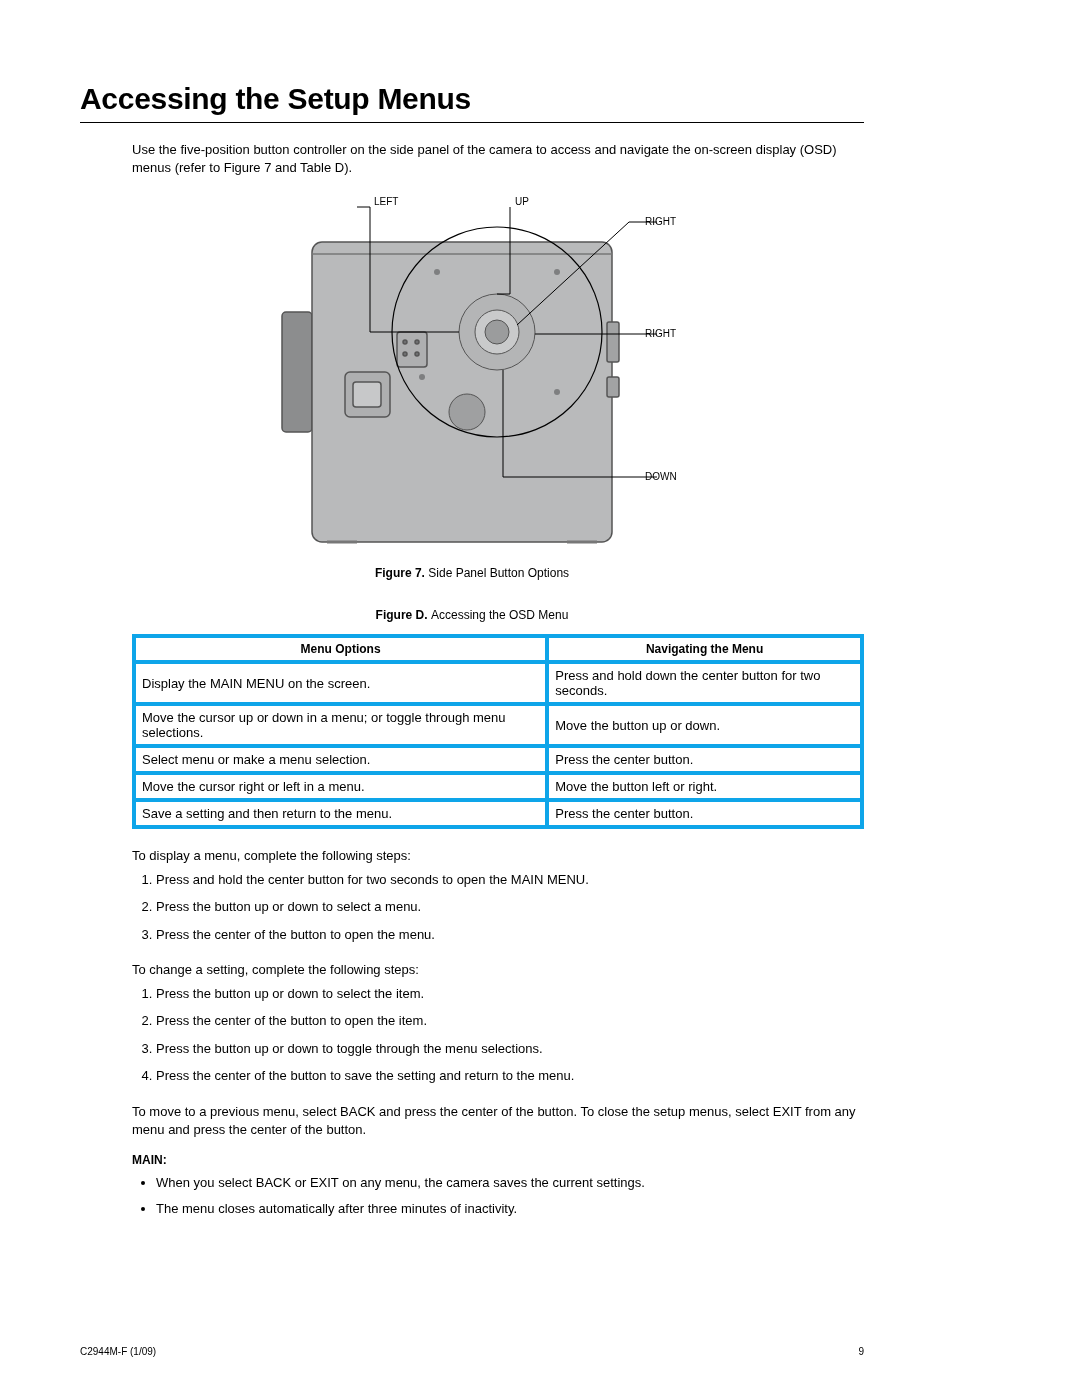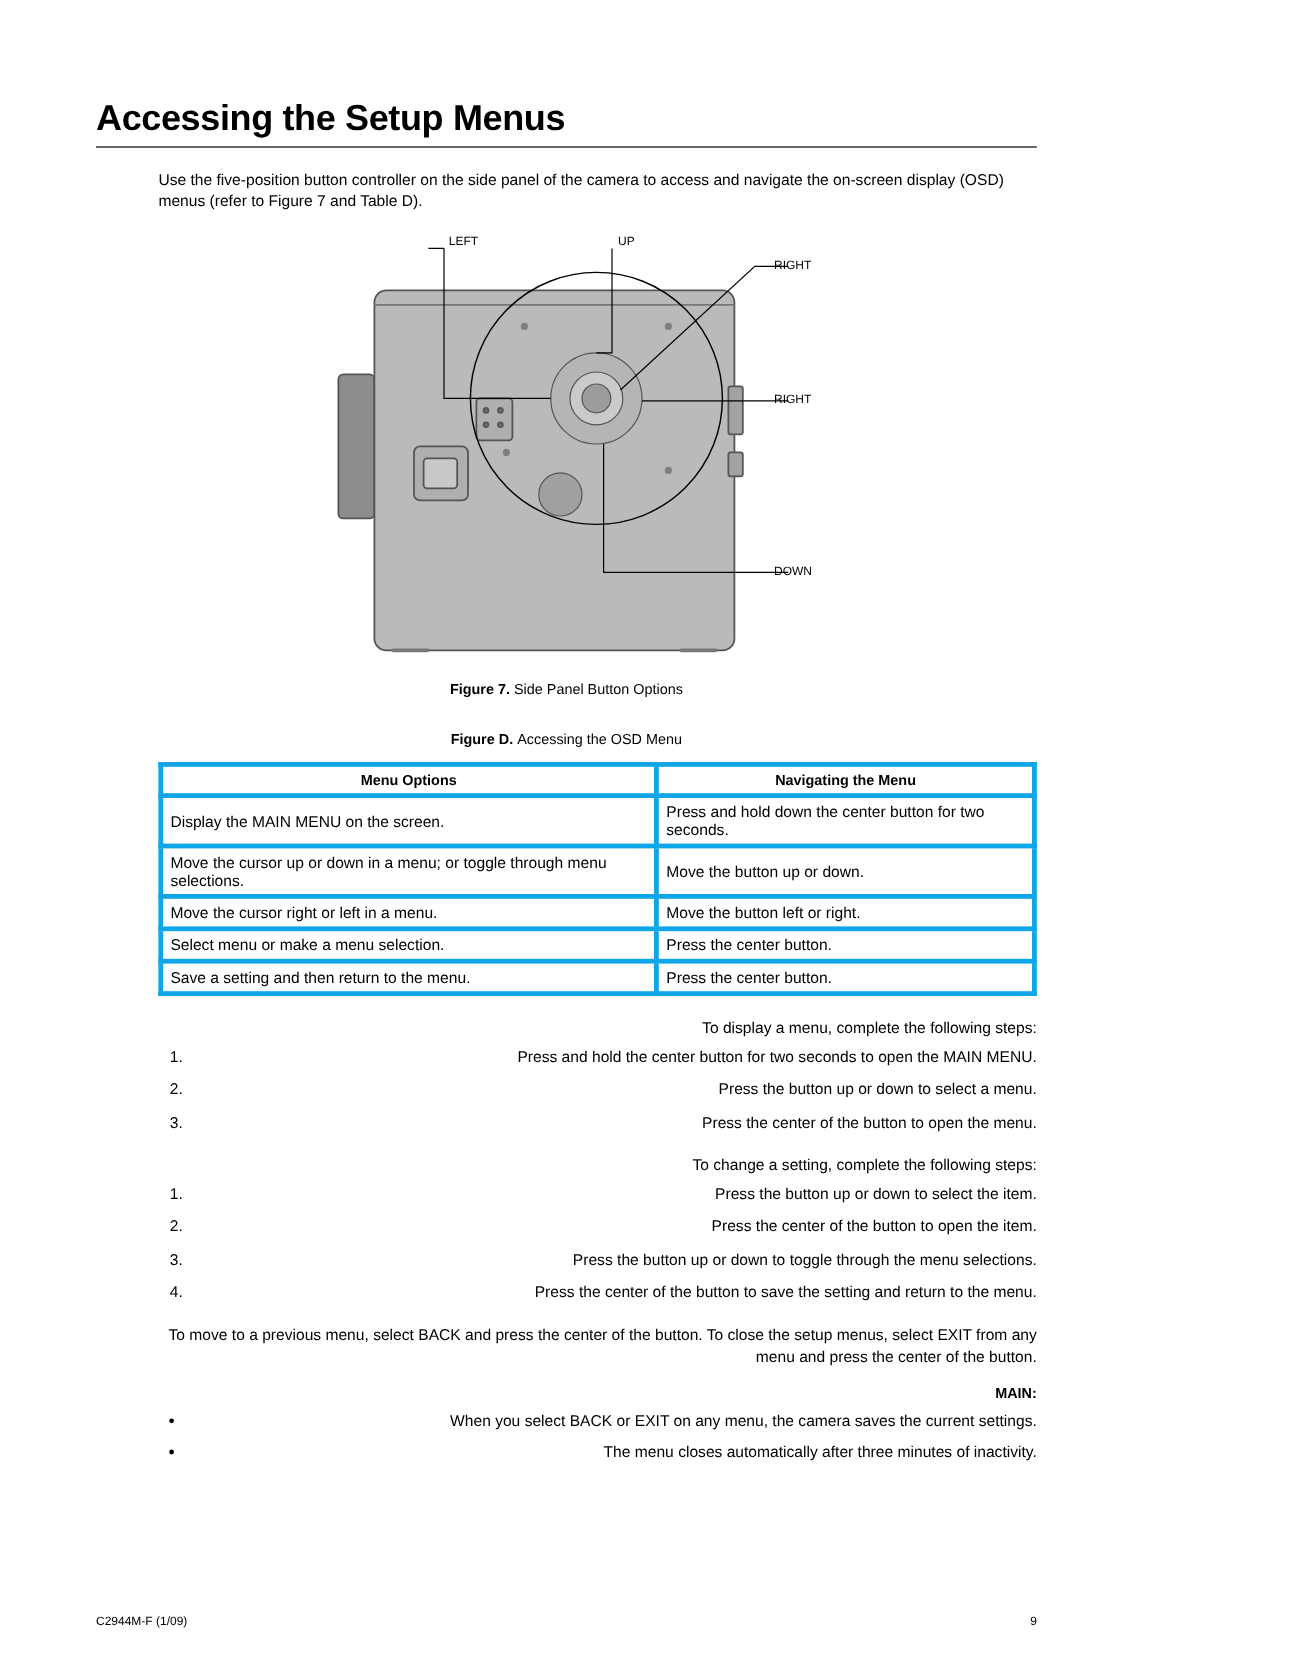--- a/index.html
+++ b/index.html
@@ -76,21 +76,20 @@
   }
   table.osd th {
     font-weight: bold;
     text-align: center;
     font-size: 12px;
   }
   .body-text {
     font-size: 13px;
     margin-left: 52px;
     line-height: 1.35;
-    text-align: right;
   }
   .body-text p {
     margin: 18px 0 6px 0;
   }
   ol.steps {
     margin: 6px 0 0 0;
     padding-left: 24px;
   }
   ol.steps li {
     margin-bottom: 10px;
@@ -209,26 +208,26 @@
     <tbody>
       <tr>
           <td>Display the MAIN MENU on the screen.</td>
           <td>Press and hold down the center button for two seconds.</td>
         </tr>
       <tr>
           <td>Move the cursor up or down in a menu; or toggle through menu selections.</td>
           <td>Move the button up or down.</td>
         </tr>
       <tr>
+          <td>Select menu or make a menu selection.</td>
+          <td>Press the center button.</td>
+        </tr>
+      <tr>
           <td>Move the cursor right or left in a menu.</td>
           <td>Move the button left or right.</td>
-        </tr>
-      <tr>
-          <td>Select menu or make a menu selection.</td>
-          <td>Press the center button.</td>
         </tr>
       <tr>
           <td>Save a setting and then return to the menu.</td>
           <td>Press the center button.</td>
         </tr>
     </tbody>
   </table>
 
   <div class="body-text">
     <p>To display a menu, complete the following steps:</p>

